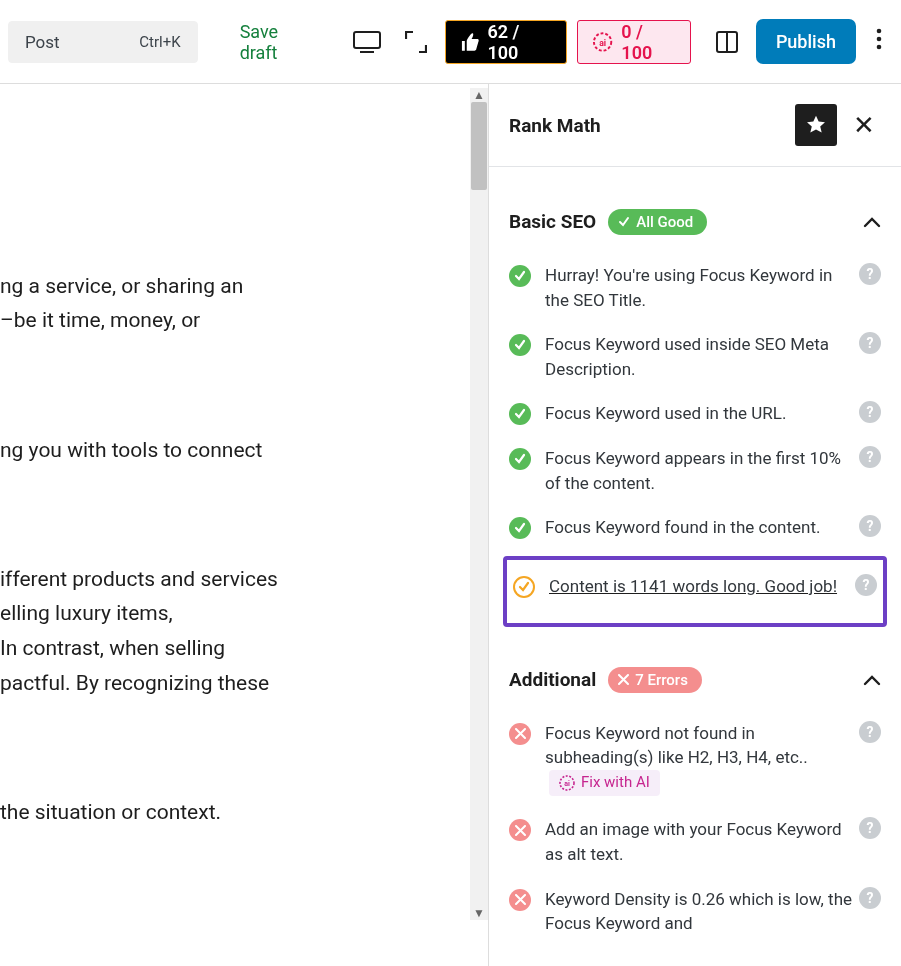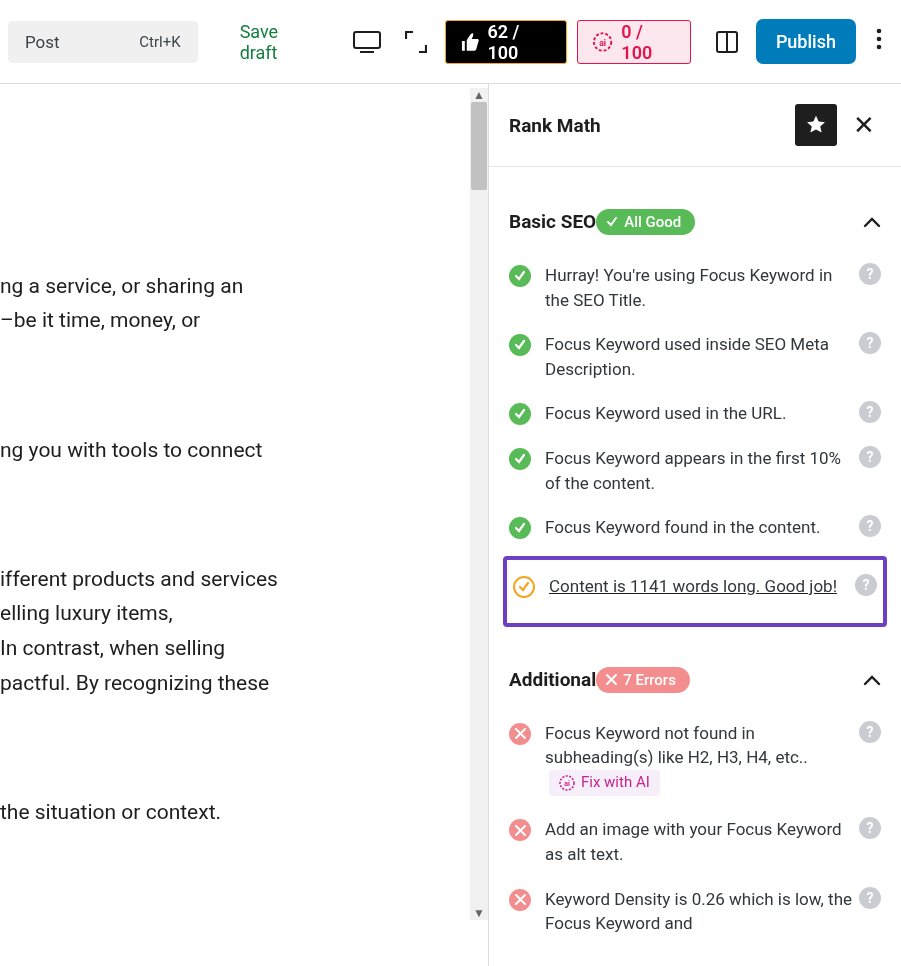--- a/index.html
+++ b/index.html
@@ -127,20 +127,21 @@
     background: #1e1e1e;
     border-radius: 3px;
     display: flex; align-items:center; justify-content:center;
   }
   .close-x { font-size: 26px; color:#1e1e1e; width:34px; text-align:center; }
 
   .section-header {
     display: flex;
     align-items: center;
     padding: 20px 20px 6px 20px;
+    gap: 12px;
   }
   .section-header h3 { font-size: 19px; font-weight: 700; }
   .pill {
     display: inline-flex;
     align-items: center;
     font-size: 15px;
     border-radius: 999px;
     padding: 4px 14px 4px 10px;
     color: #fff;
     gap: 6px;

